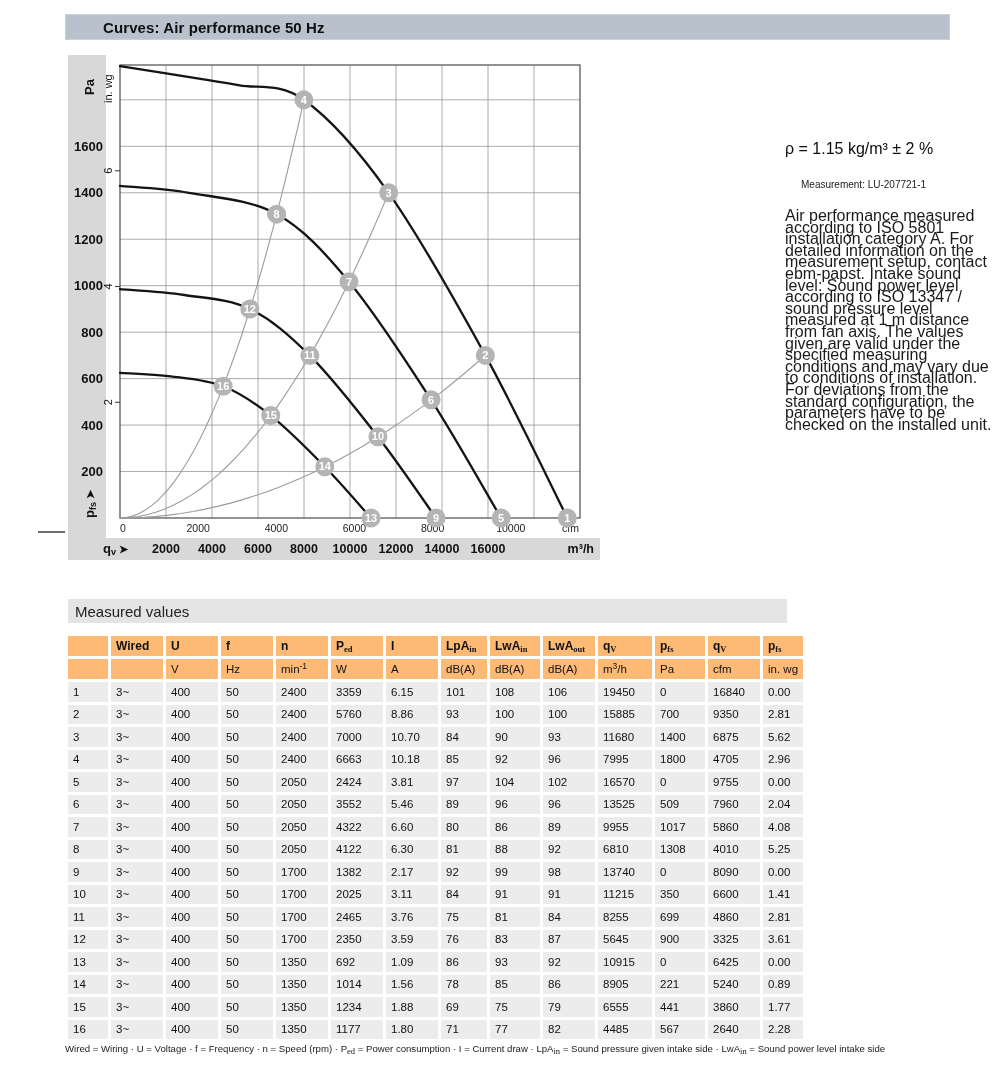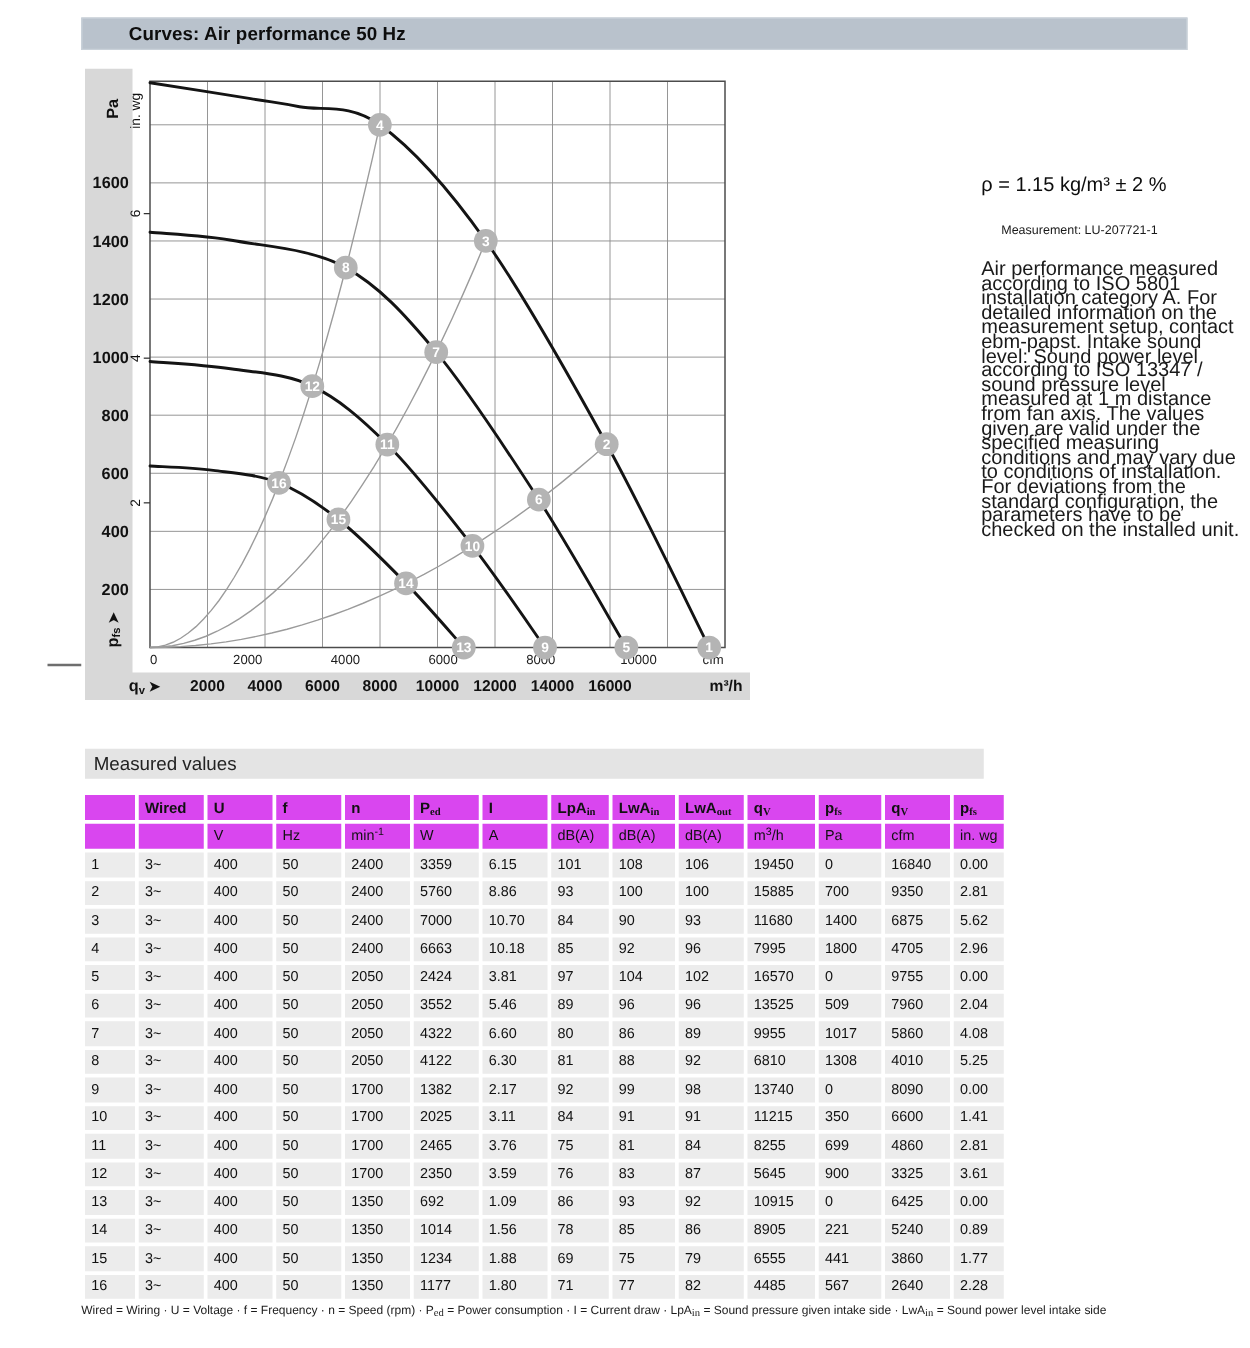--- a/index.html
+++ b/index.html
@@ -10,21 +10,21 @@
   .title-bar span{font-size:15px;font-weight:bold;color:#0d0d0d;padding-left:7px;letter-spacing:.1px;}
   .mv-bar{left:68px;top:599px;width:719px;height:24px;background:#e4e4e4;display:flex;align-items:center;}
   .mv-bar span{font-size:15px;color:#222;padding-left:7px;}
   .margin-mark{left:38px;top:531px;width:27px;height:2px;background:#6e6e6e;}
   #chart{left:60px;top:50px;}
   .side-panel{left:785px;top:140px;width:212px;}
   .density{font-size:16px;color:#0d0d0d;}
   .measurement{font-size:10px;margin-top:21px;color:#1a1a1a;padding-left:16px;}
   .note{font-size:16px;line-height:11.6px;margin-top:20px;color:#1a1a1a;text-align:left;}
   table.mv{left:65px;top:633px;border-collapse:separate;border-spacing:3px;table-layout:fixed;position:absolute;}
-  table.mv th{background:#d946ef;font-size:12px;font-weight:bold;text-align:left;padding:2px 0 2px 5px;
+  table.mv th{background:#fdba74;font-size:12px;font-weight:bold;text-align:left;padding:2px 0 2px 5px;
               height:16px;white-space:nowrap;overflow:hidden;}
   table.mv tr.units th{font-weight:normal;font-size:11.5px;}
   table.mv td{background:#ececec;font-size:11.5px;padding:2px 0 2px 5px;height:15.5px;white-space:nowrap;overflow:hidden;}
   sub{font-size:8.5px;line-height:0;vertical-align:-2px;font-family:Liberation Serif, serif;}
   sup{font-size:8.5px;line-height:0;vertical-align:4px;}
   .footnote{left:65px;top:1042px;width:935px;font-size:9.6px;line-height:14.5px;color:#1a1a1a;}
   
   text{font-family:"Liberation Sans",sans-serif;fill:#111;}
   .pa-tick{font-size:13px;font-weight:bold;}
   .inwg-tick{font-size:11px;}

